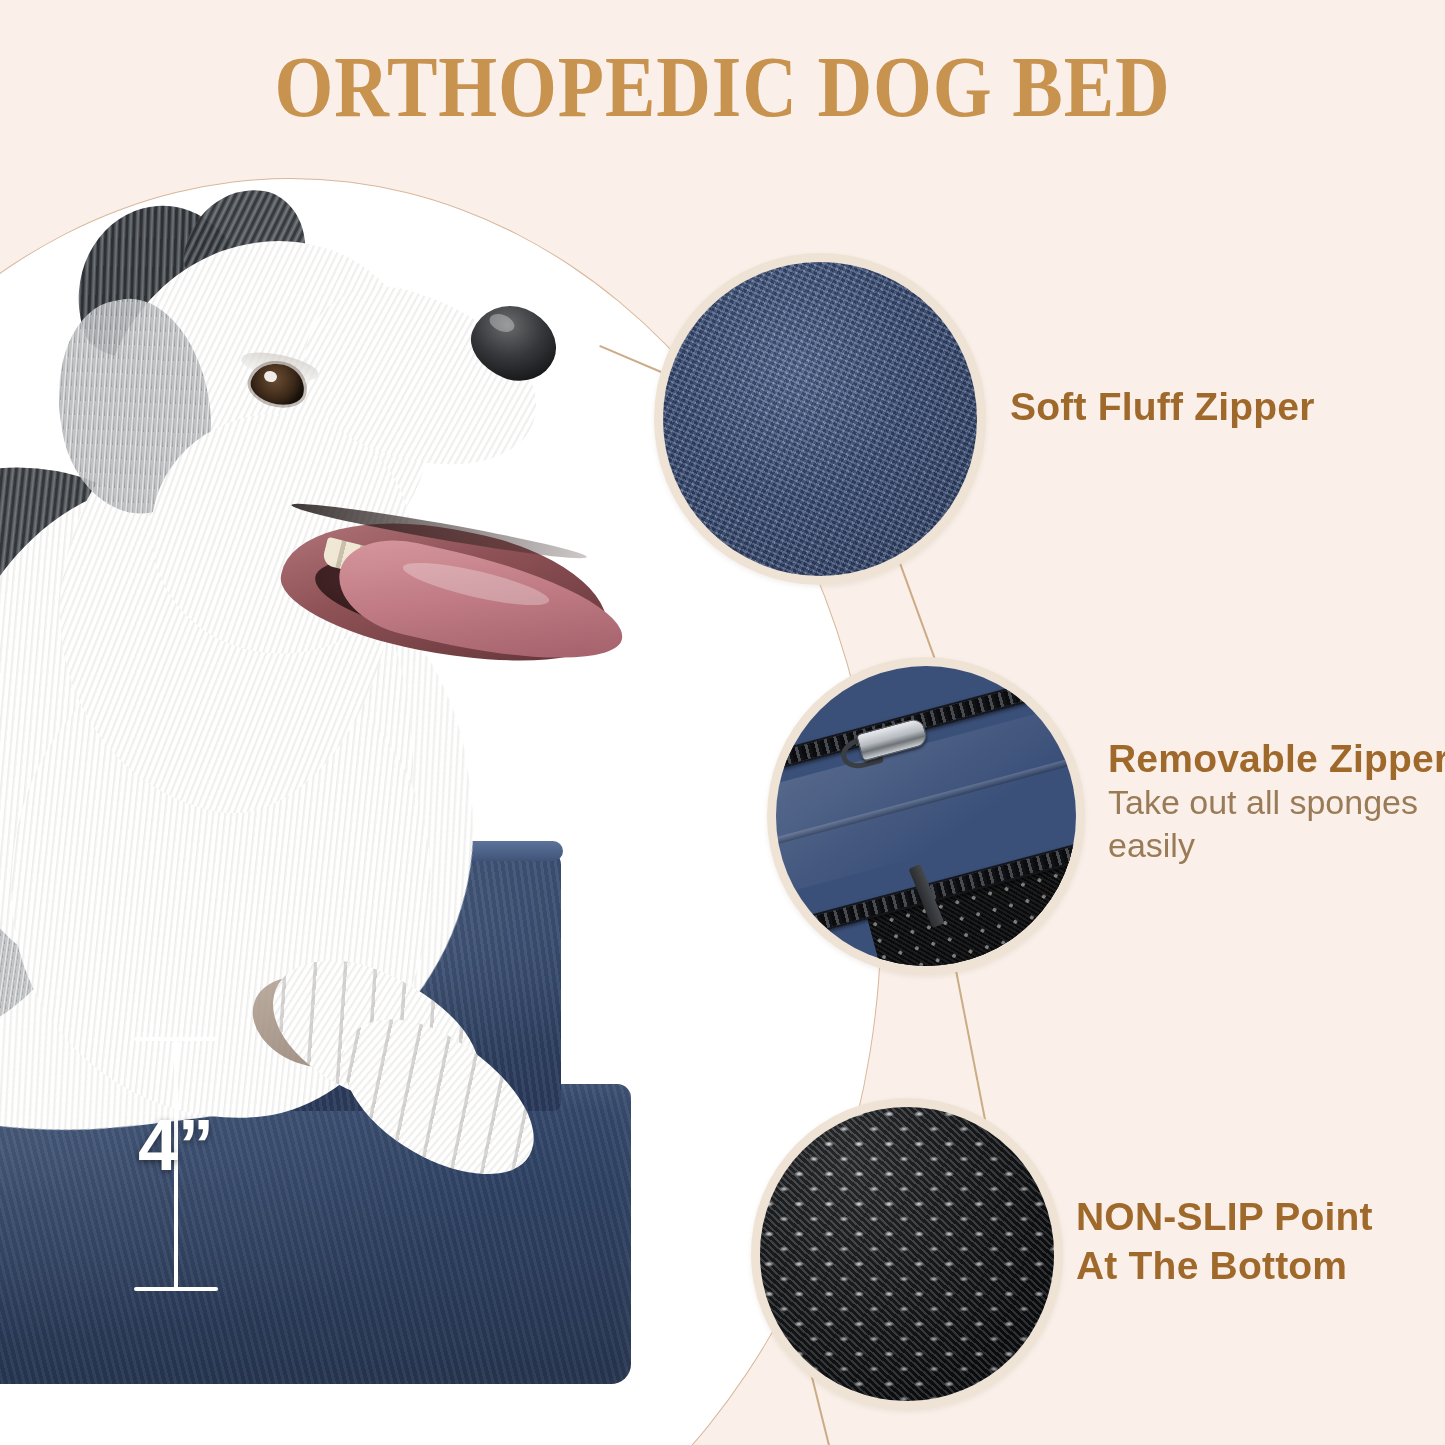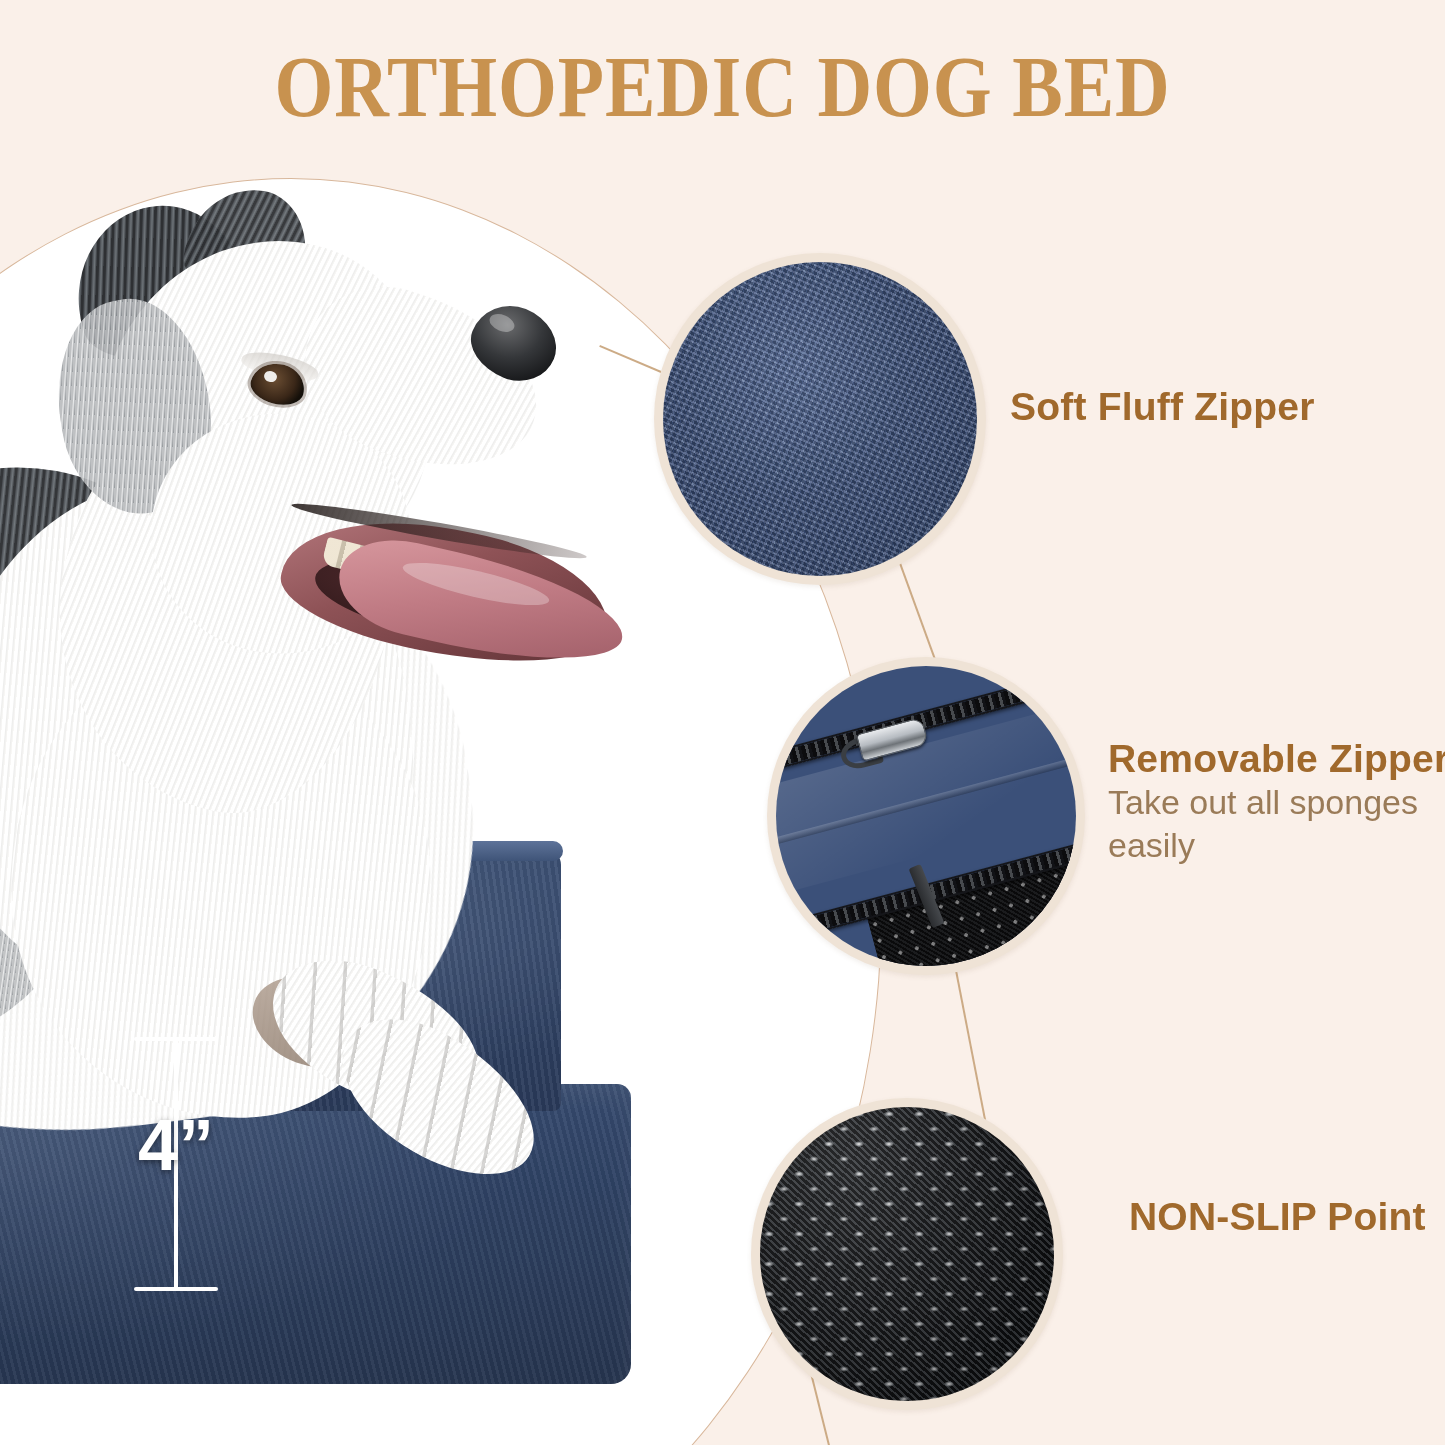--- a/index.html
+++ b/index.html
@@ -448,21 +448,21 @@
   }
   .label-sub{
     color:#9A7B58;
     font-weight:400;
     font-size:34px;
     line-height:1.26;
     max-width:345px;
   }
   #label-fluff{left:1010px;top:385px;}
   #label-zipper{left:1108px;top:737px;}
-  #label-nonslip{left:1129px;top:1193px;}
+  #label-nonslip{left:1076px;top:1193px;}
   #label-nonslip .label-title{line-height:1.25;}
 </style>
 </head>
 <body>
 
 <div id="stage">
 
   <div class="title">ORTHOPEDIC DOG BED</div>
 
   <div class="photo-disc">
@@ -562,15 +562,16 @@
     <div class="label-title">Soft Fluff Zipper</div>
   </div>
 
   <div class="label-block" id="label-zipper">
     <div class="label-title">Removable Zipper</div>
     <div class="label-sub">Take out all sponges easily</div>
   </div>
 
   <div class="label-block" id="label-nonslip">
     <div class="label-title">NON-SLIP Point</div>
+    <div class="label-title">At The Bottom</div>
   </div>
 
 </div>
 
 </body></html>

